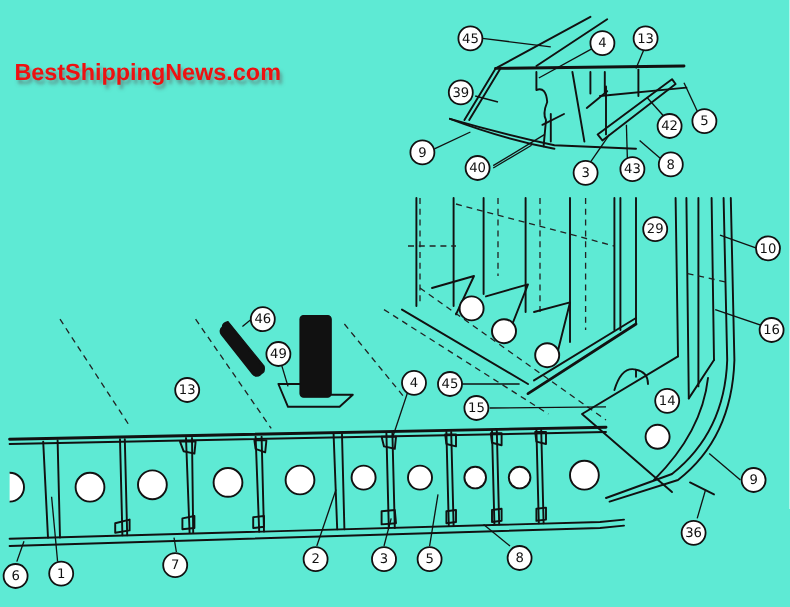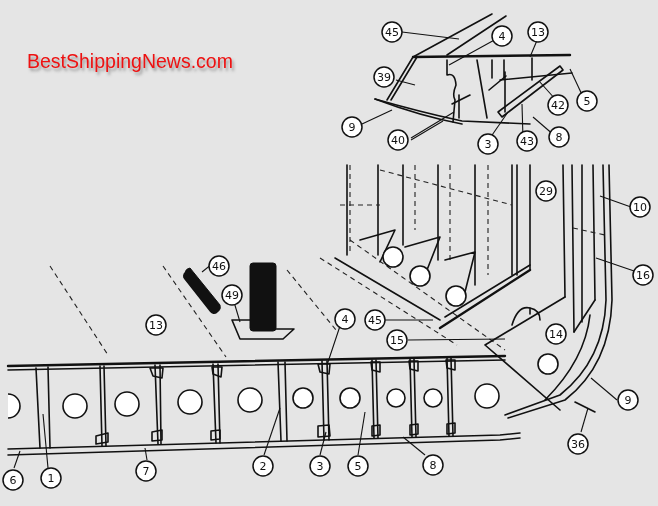--- a/index.html
+++ b/index.html
@@ -1,17 +1,17 @@
 <!DOCTYPE html>
 <html><head>
 <meta charset="utf-8">
 <style>
   html,body{margin:0;padding:0;background:#ffffff;}
-  #stage{position:relative;width:658px;height:506px;overflow:hidden;background:#e5e5e5;}
-  #watermark{position:absolute;left:27px;top:50px;font-family:"Liberation Sans",sans-serif;font-weight:normal;font-size:19.5px;color:#ee1111;text-shadow:2px 3px 3px rgba(90,90,90,0.55);letter-spacing:0px;white-space:nowrap;}
+  #stage{position:relative;width:658px;height:506px;overflow:hidden;background:#5eead4;}
+  #watermark{position:absolute;left:12px;top:50px;font-family:"Liberation Sans",sans-serif;font-weight:bold;font-size:19.5px;color:#ee1111;text-shadow:2px 3px 3px rgba(90,90,90,0.55);letter-spacing:0px;white-space:nowrap;}
   svg{position:absolute;left:0;top:0;}
   .ln{stroke:#111;fill:none;stroke-width:1.6;stroke-linecap:round;stroke-linejoin:round;}
   .thk{stroke:#111;fill:none;stroke-width:2.4;stroke-linecap:round;}
   .dash{stroke:#222;fill:none;stroke-width:1.1;stroke-dasharray:5 4;}
   .lead{stroke:#111;fill:none;stroke-width:1.1;}
   .hole{stroke:#111;fill:#fff;stroke-width:1.6;}
   .blk{fill:#111;stroke:#111;}
   .bubble circle{fill:#fff;stroke:#111;stroke-width:1.5;}
   .bubble text{font-family:"DejaVu Sans",sans-serif;font-size:11px;fill:#111;text-anchor:middle;dominant-baseline:central;}
 </style>

